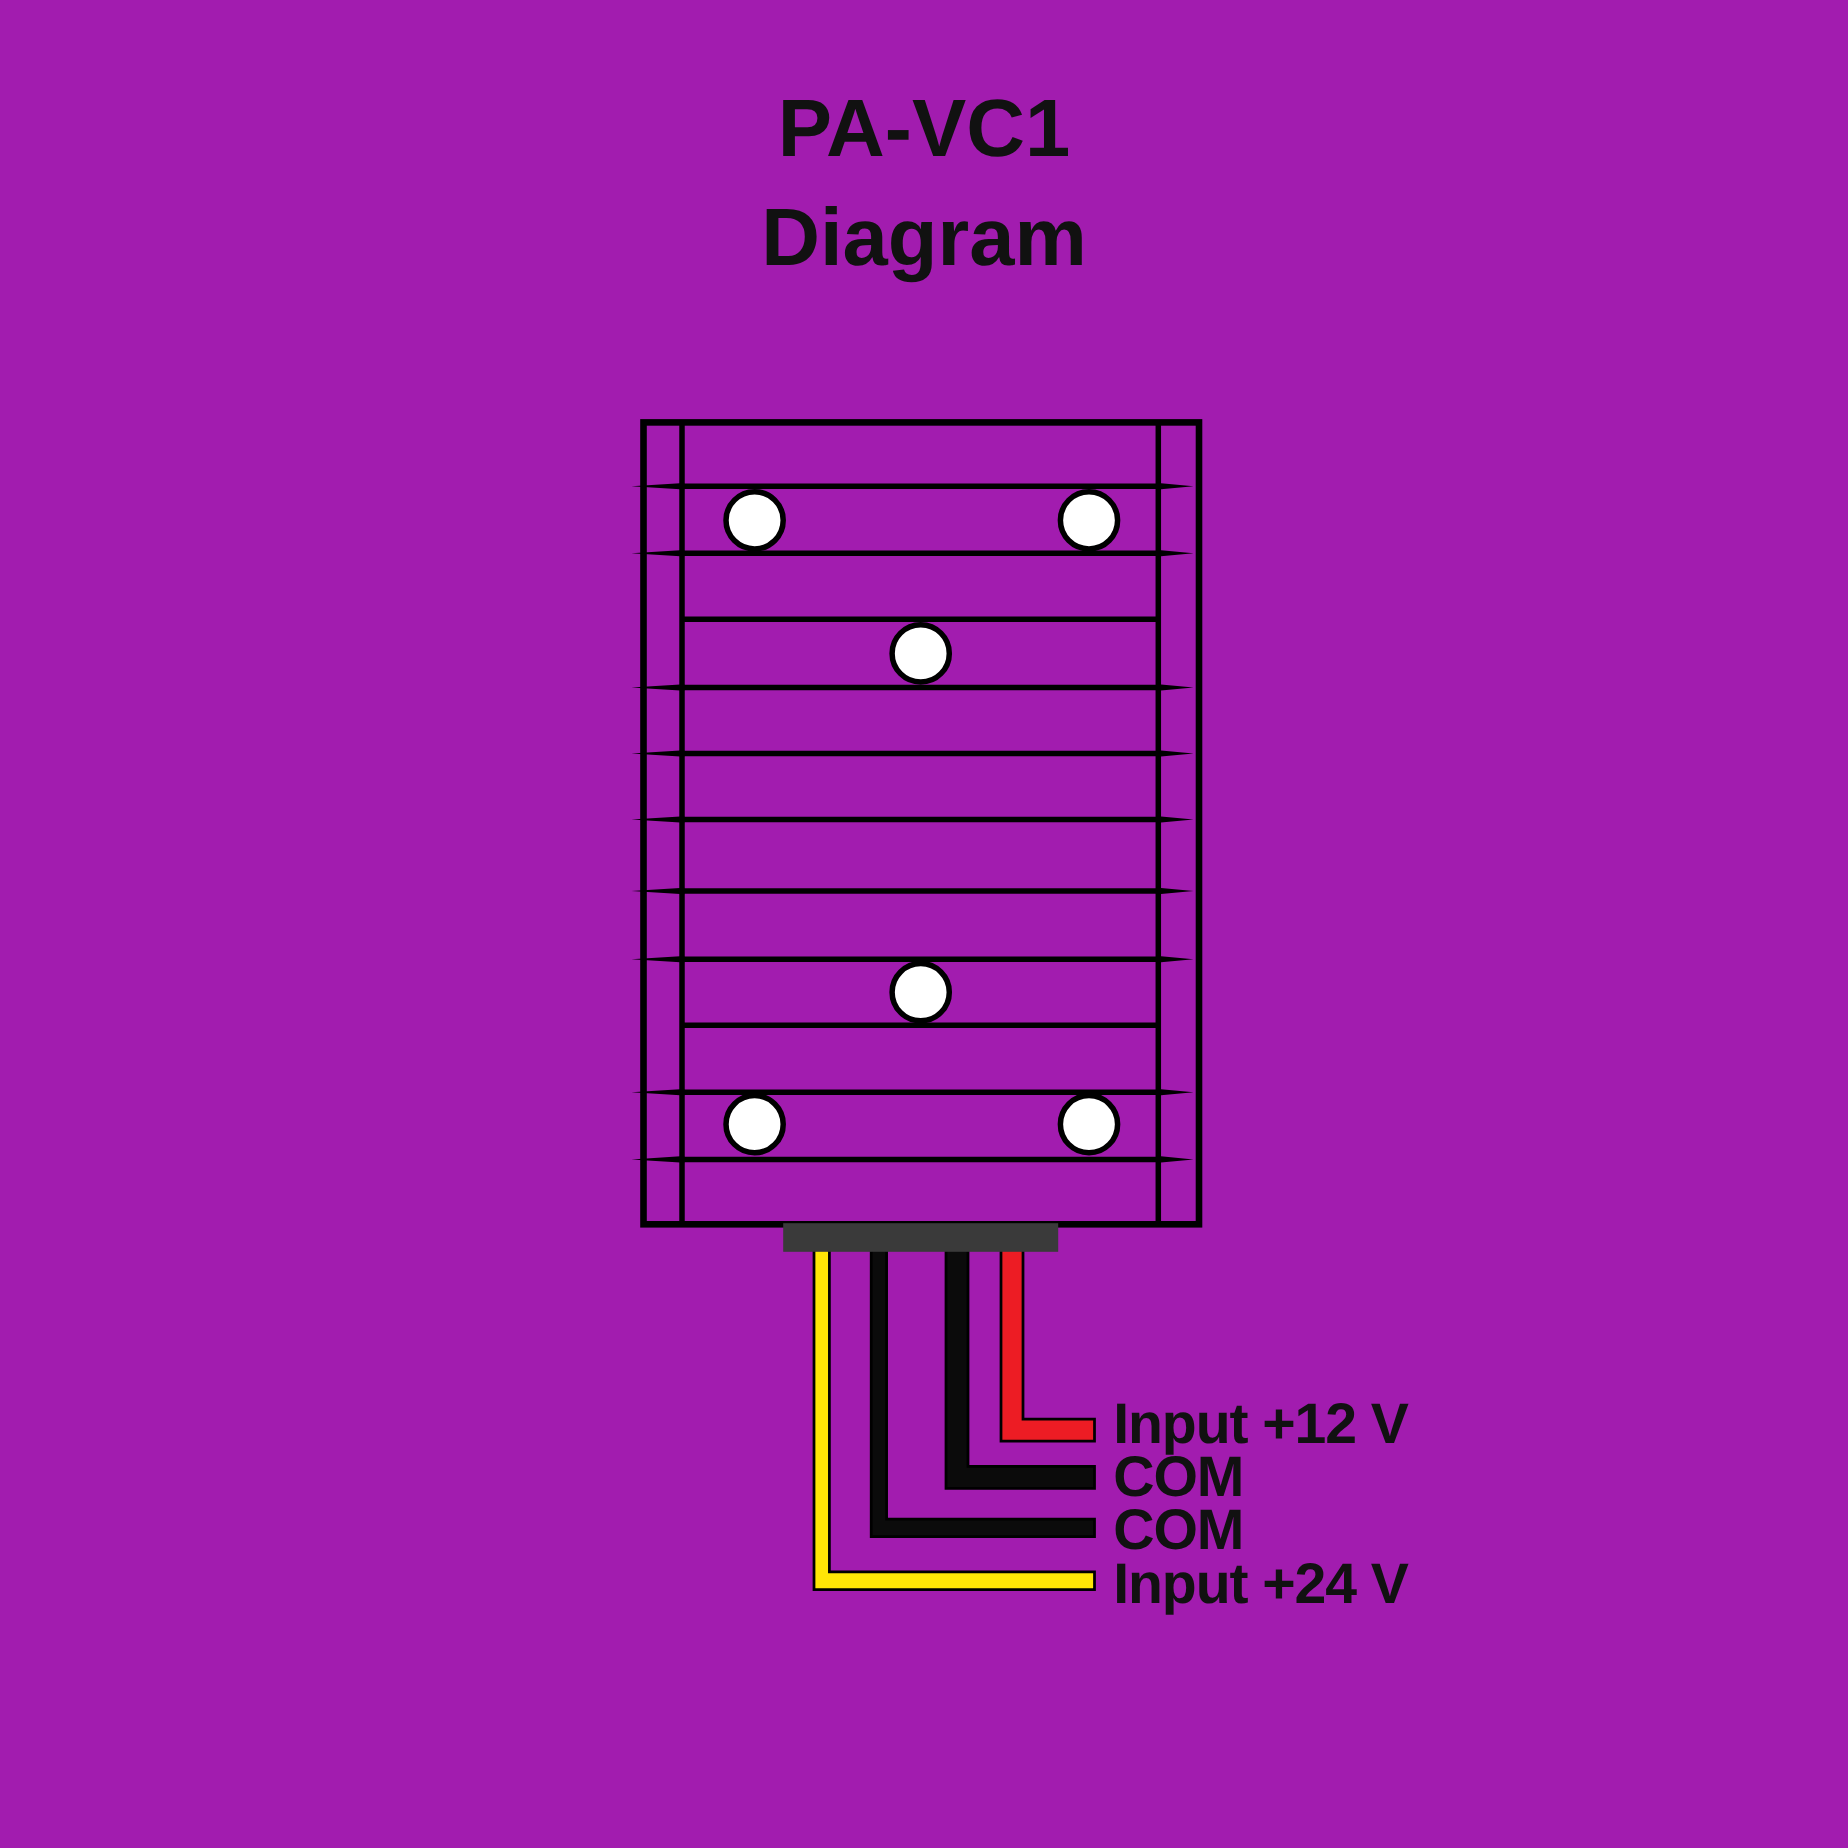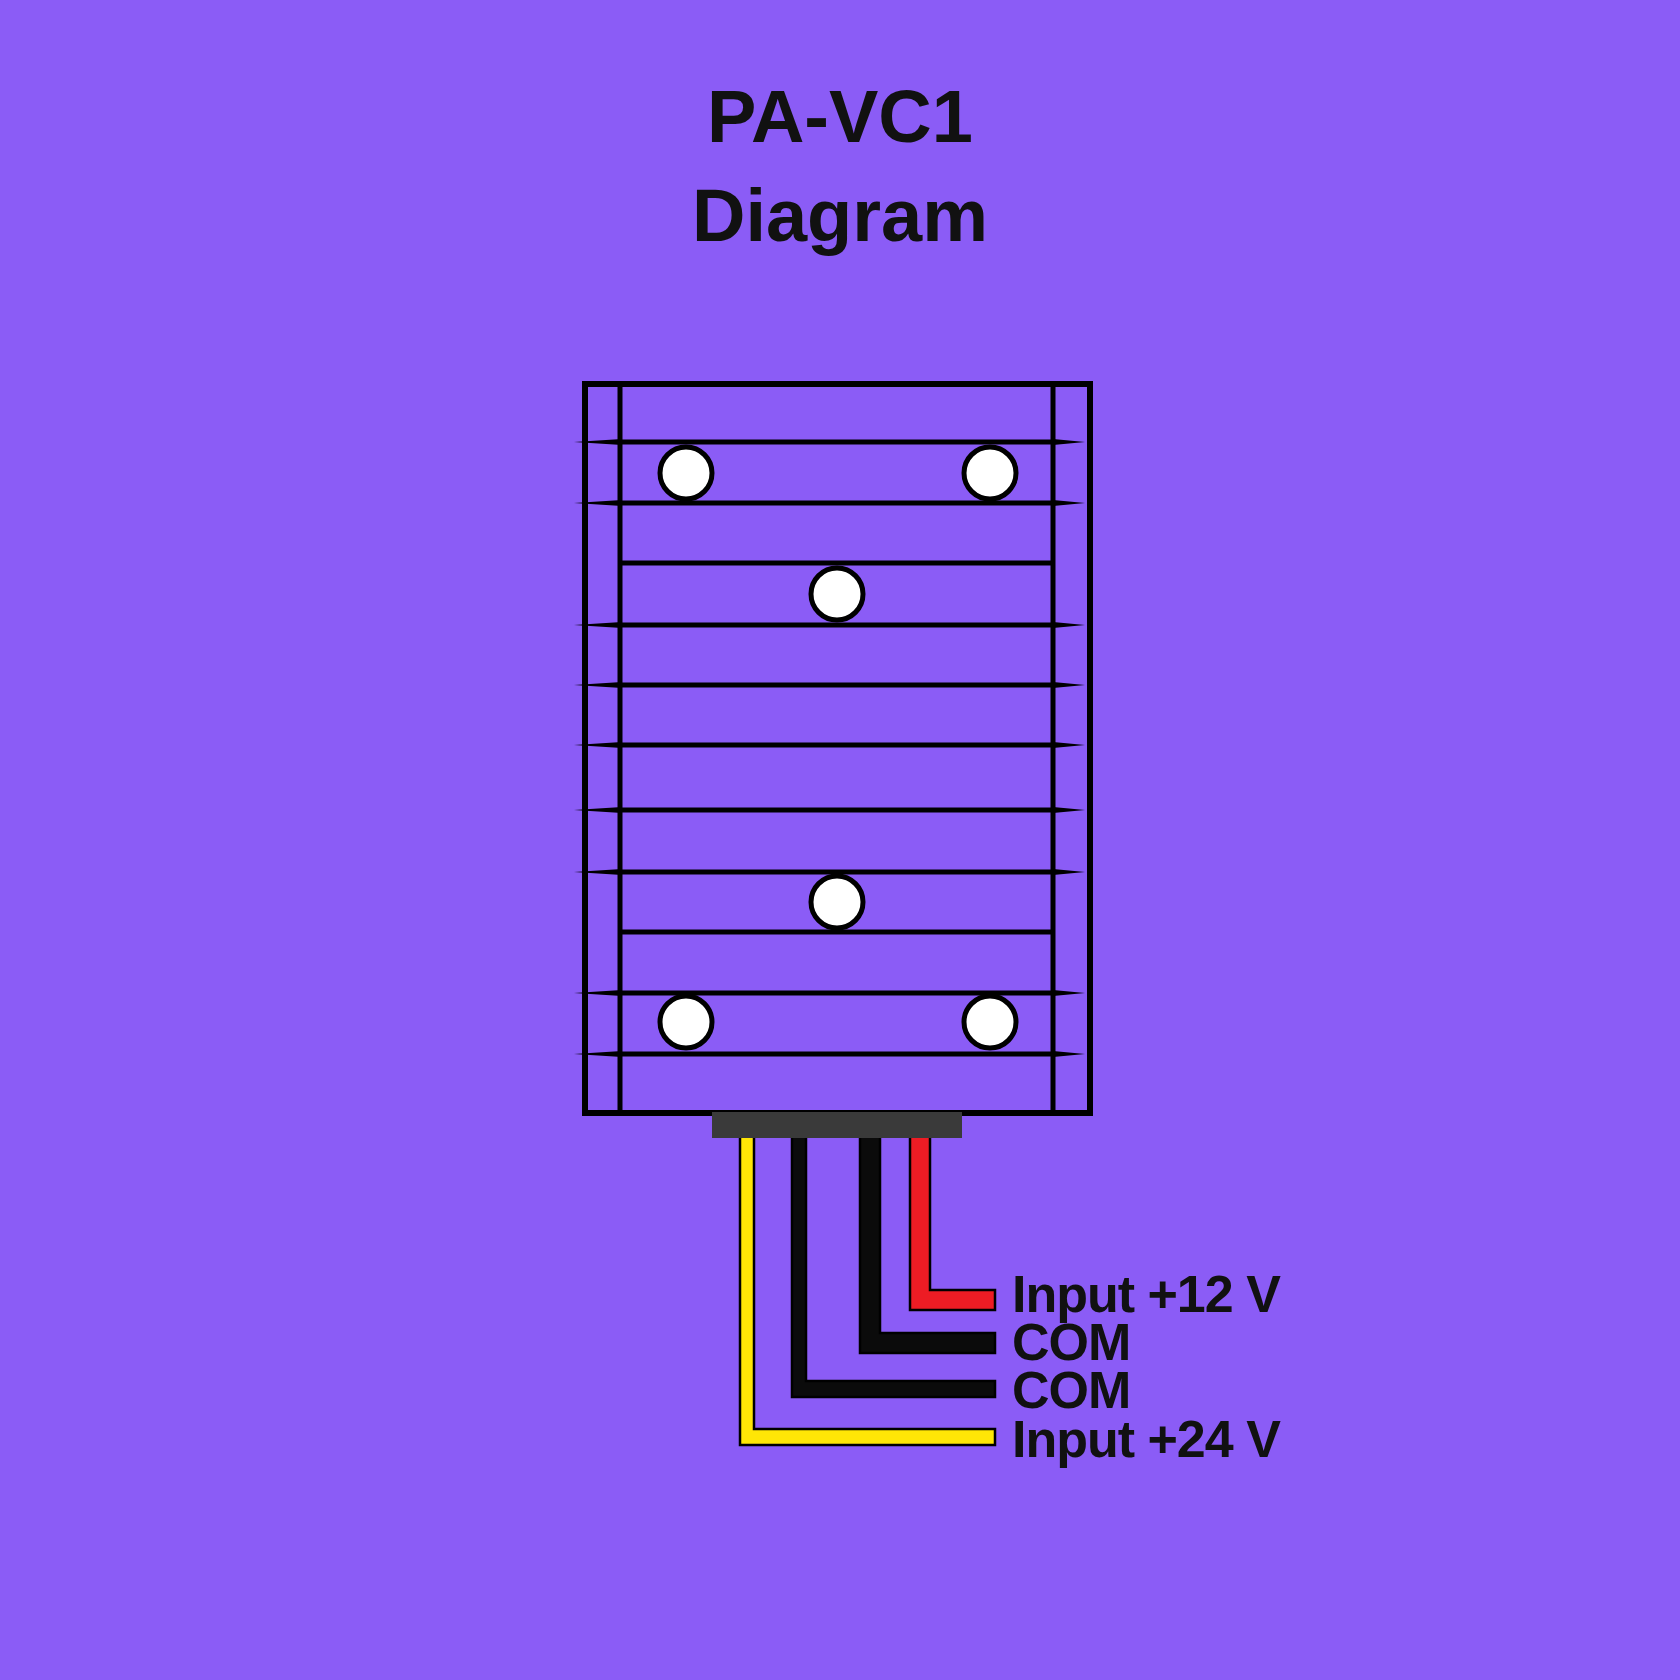--- a/index.html
+++ b/index.html
@@ -4,21 +4,21 @@
 <style>
   html, body {
     margin: 0;
     padding: 0;
     background: #ffffff;
   }
   .canvas {
     position: relative;
     width: 1680px;
     height: 1680px;
-    background: #8b5cf6;
+    background: #a21caf;
     overflow: hidden;
     font-family: "Liberation Sans", "DejaVu Sans", sans-serif;
   }
   svg { display: block; }
   .title-text {
     font-family: "Liberation Sans", "DejaVu Sans", sans-serif;
     font-weight: 700;
     font-size: 74px;
     letter-spacing: 0px;
   }

